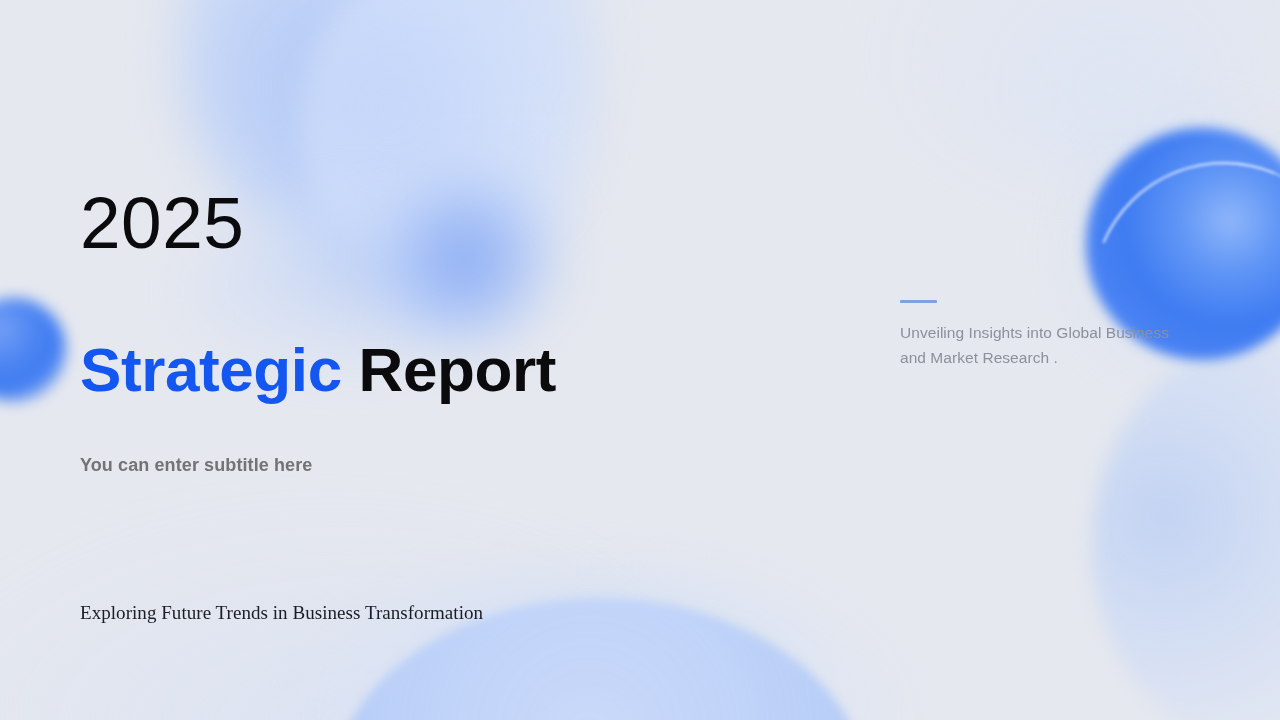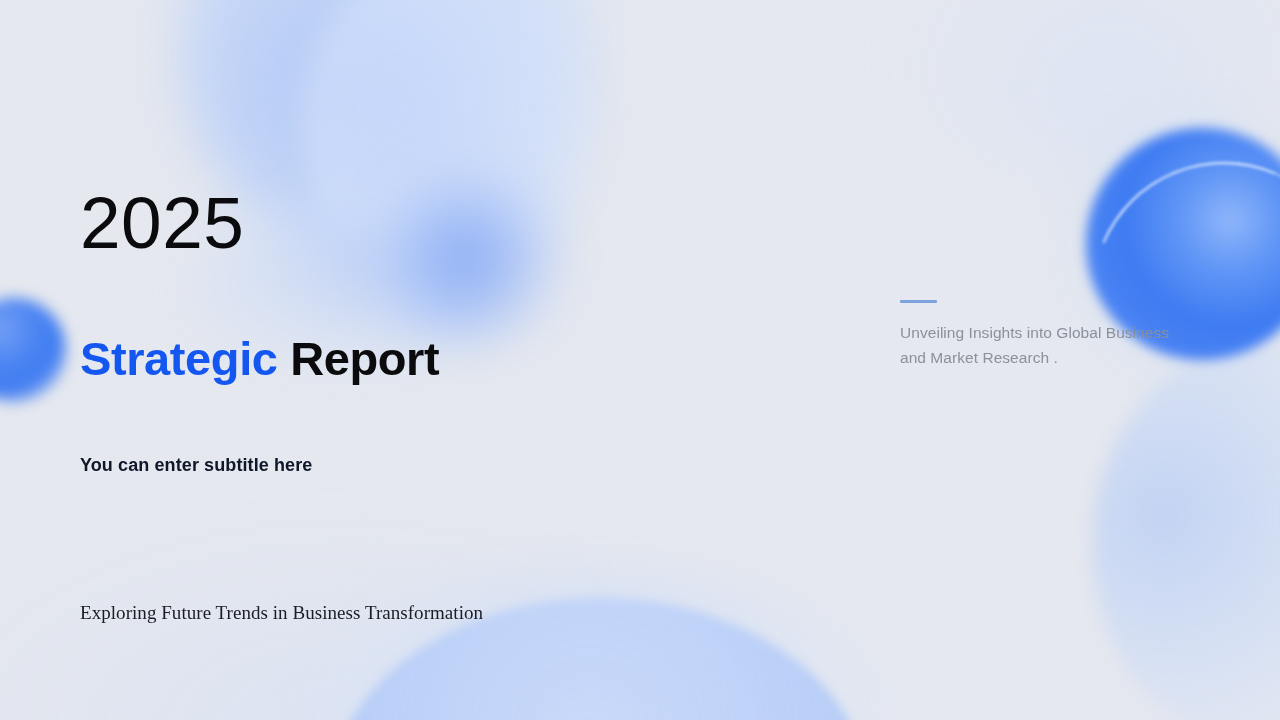--- a/index.html
+++ b/index.html
@@ -243,38 +243,38 @@
     color: #0b0b0d;
     letter-spacing: 0.5px;
     line-height: 1;
     white-space: nowrap;
   }
 
   .headline {
     position: absolute;
     left: 0;
     top: 296px;
-    font-size: 47px;
+    font-size: 62px;
     font-weight: 700;
     color: #0b0b0d;
     line-height: 63px;
     letter-spacing: -0.4px;
     white-space: nowrap;
   }
   .headline .hl-accent {
     color: #1456f0;
   }
 
   .subtitle {
     position: absolute;
     left: 0;
     top: 455px;
     font-size: 18px;
     font-weight: 700;
-    color: #0f172a;
+    color: #737373;
     letter-spacing: 0.1px;
     white-space: nowrap;
   }
 
   .tagline {
     position: absolute;
     left: 0;
     top: 602px;
     font-size: 19px;
     font-weight: 400;

